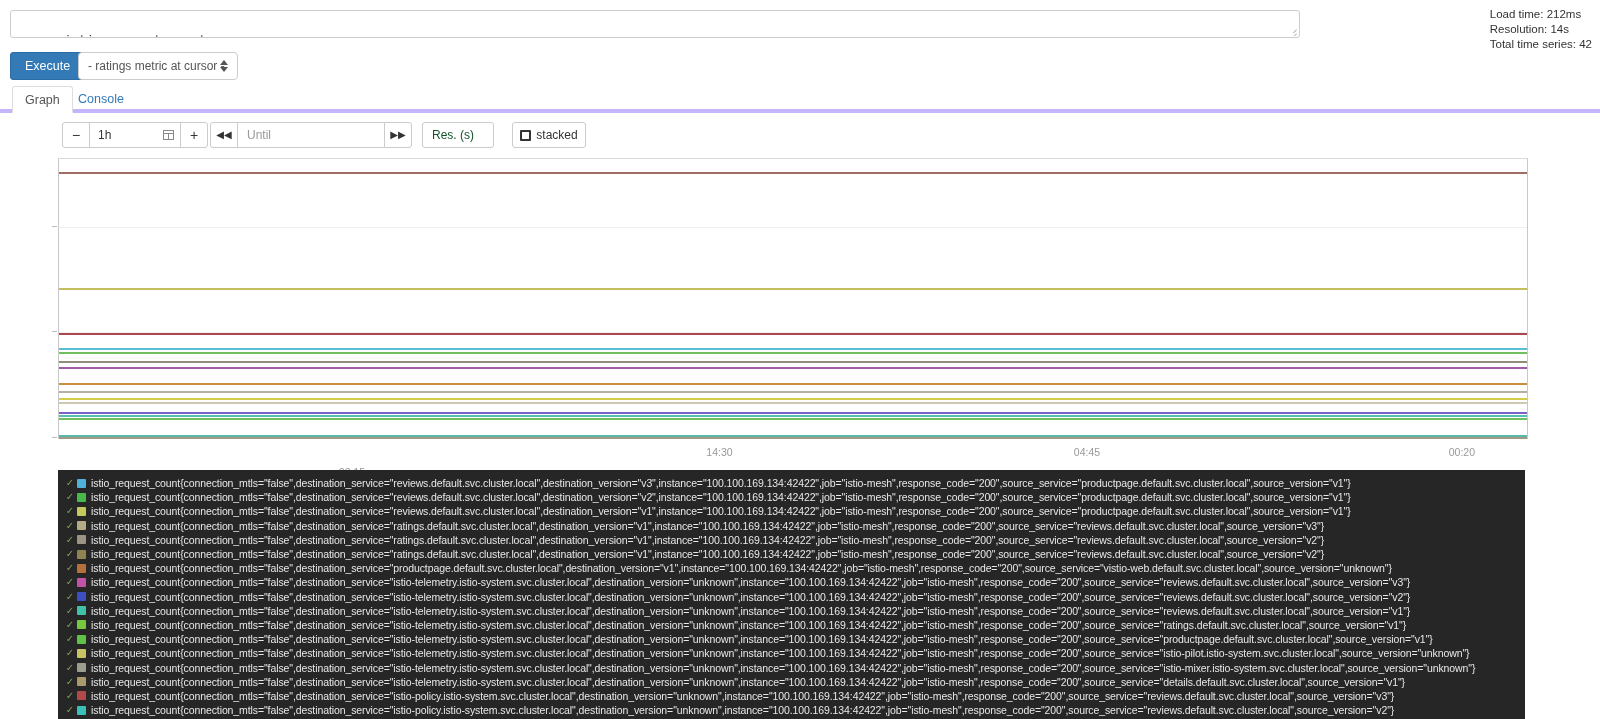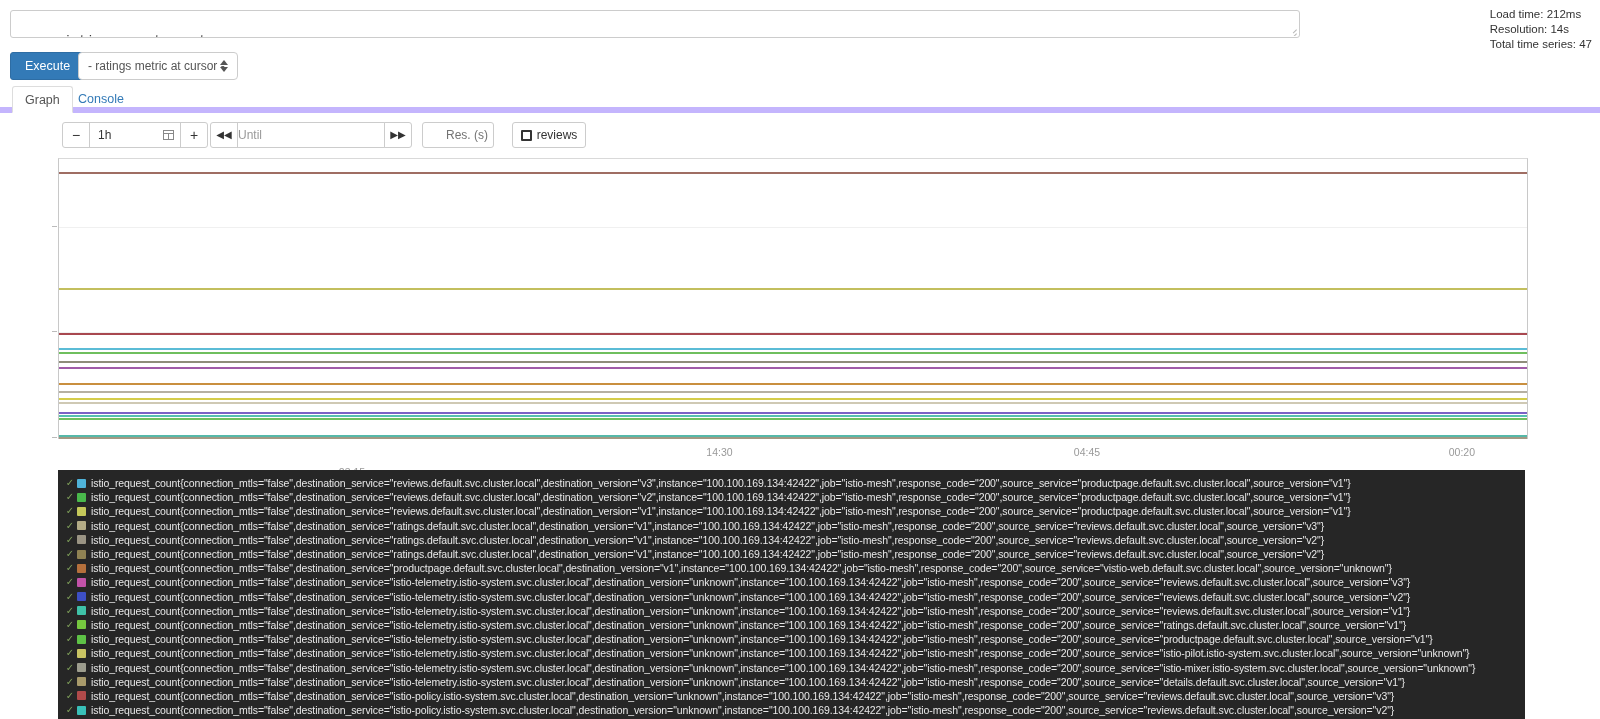--- a/index.html
+++ b/index.html
@@ -71,21 +71,21 @@
   .spin b {
     position: absolute; left: 0; width: 0; height: 0;
     border-left: 4px solid transparent; border-right: 4px solid transparent;
   }
   .spin b:nth-child(1) { top: 1px; border-bottom: 5px solid #555; }
   .spin b:nth-child(2) { bottom: 1px; border-top: 5px solid #555; }
 
   
   .tabs {
     position: absolute; left: 0; top: 86px; width: 1600px; height: 27px;
-    border-bottom: 6px solid #c4b5fd;
+    border-bottom: 4px solid #c4b5fd;
   }
   .tab {
     position: absolute; top: 0; height: 27px;
     font-size: 12.5px; line-height: 26px; padding: 0 12px;
     cursor: pointer;
   }
   .tab.active {
     left: 12px; color: #555; background: #fff;
     border: 1px solid #ddd; border-bottom: 1px solid #fff;
     border-radius: 3px 3px 0 0;
@@ -115,22 +115,22 @@
     border: 1px solid #888;
   }
   .cal-icon::before {
     content: ""; position: absolute; left: 0; top: 2px; width: 100%;
     border-top: 1px solid #888;
   }
   .cal-icon::after {
     content: ""; position: absolute; left: 4px; top: 3px; bottom: 0;
     border-left: 1px solid #888;
   }
-  .until-in { width: 148px; justify-content: flex-start; color: #999; cursor: text; }
-  .res-in   { width: 72px; justify-content: flex-start; padding-left: 23px; color: #737373; cursor: text; }
+  .until-in { width: 148px; justify-content: flex-start; padding-left: 9px; color: #999; cursor: text; }
+  .res-in   { width: 72px; justify-content: flex-start; padding-left: 9px; color: #14532d; cursor: text; }
   .stacked-btn { width: 74px; gap: 5px; justify-content: center; color: #333; }
   .chk { width: 11px; height: 11px; border: 2px solid #333; border-radius: 1px; }
 
   
   .plot {
     position: absolute; left: 58px; top: 158px;
     width: 1470px; height: 281px;
     border-left: 1px solid #c8c8c8; border-top: 1px solid #d9d9d9;
     border-right: 1px solid #c8c8c8;
     background: #fff; overflow: hidden;
@@ -180,21 +180,21 @@
   <div class="query-row">
     <div class="query-box" title="Expression (press Shift+Enter for newlines)">
       <span class="query-text">istio_request_count</span>
       <span class="resize-grip">
         <i></i><i></i>
       </span>
     </div>
     <div class="stats">
       <div>Load time: 212ms</div>
       <div>Resolution: 14s</div>
-      <div>Total time series: 47</div>
+      <div>Total time series: 42</div>
     </div>
   </div>
 
   <div class="exec-row">
     <div class="btn-execute">Execute</div>
     <div class="metric-select">
       <span>- ratings metric at cursor -</span>
       <span class="spin">
           <b></b>
           <b></b>
@@ -223,21 +223,21 @@
       <div class="ctl sq last" style="font-size:10px">▶▶</div>
     </div>
 
     <div class="grp" style="left:360px">
       <div class="ctl res-in solo">Res. (s)</div>
     </div>
 
     <div class="grp" style="left:450px">
       <div class="ctl stacked-btn solo">
         <span class="chk"></span>
-        <span>reviews</span>
+        <span>stacked</span>
       </div>
     </div>
   </div>
 
   <div class="plot" id="plot">
       <div class="gridline" style="top: 279px;"></div>
       <div class="gridline" style="top: 173.275px;"></div>
       <div class="gridline" style="top: 67.5496px;"></div>
       <div class="series" style="top: 12.5725px; border-top: 2px solid rgb(159, 109, 99);"></div>
       <div class="series" style="top: 128.87px; border-top: 2px solid rgb(195, 191, 94);"></div>

